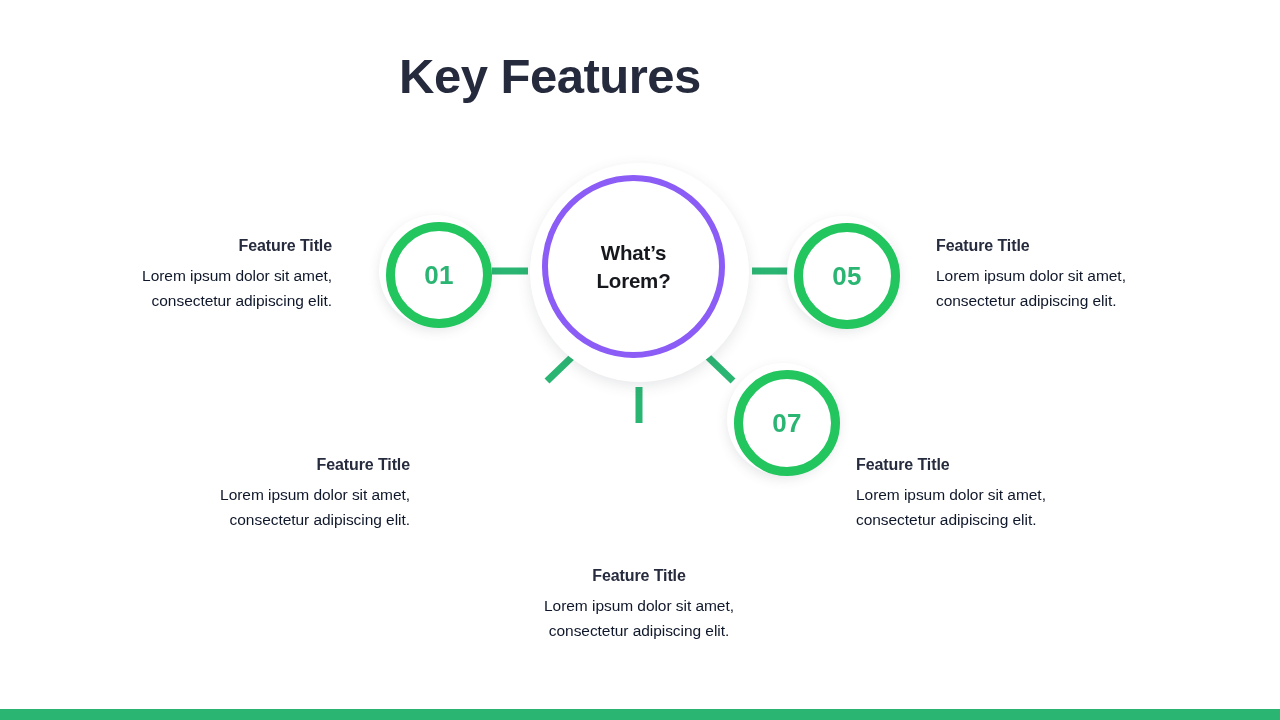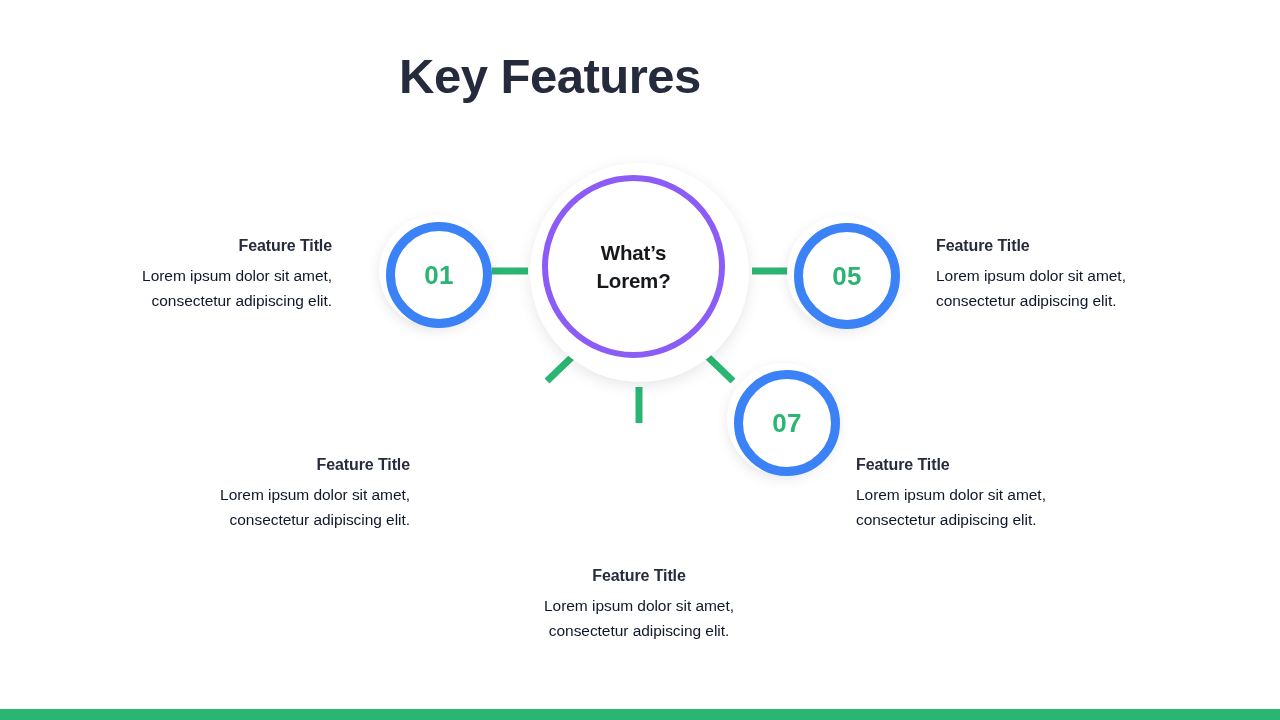--- a/index.html
+++ b/index.html
@@ -98,21 +98,21 @@
     box-shadow: 0 4px 12px rgba(60, 70, 85, 0.13);
     z-index: 3;
   }
   .node-ring {
     position: absolute;
     left: 7px;
     top: 7px;
     width: 88px;
     height: 88px;
     border-radius: 50%;
-    border: 9px solid #3b82f6;
+    border: 9px solid #22c55e;
     background: #ffffff;
     display: flex;
     align-items: center;
     justify-content: center;
   }
   .node-num {
     color: #2bb573;
     font-size: 26px;
     font-weight: bold;
     letter-spacing: 0.3px;

